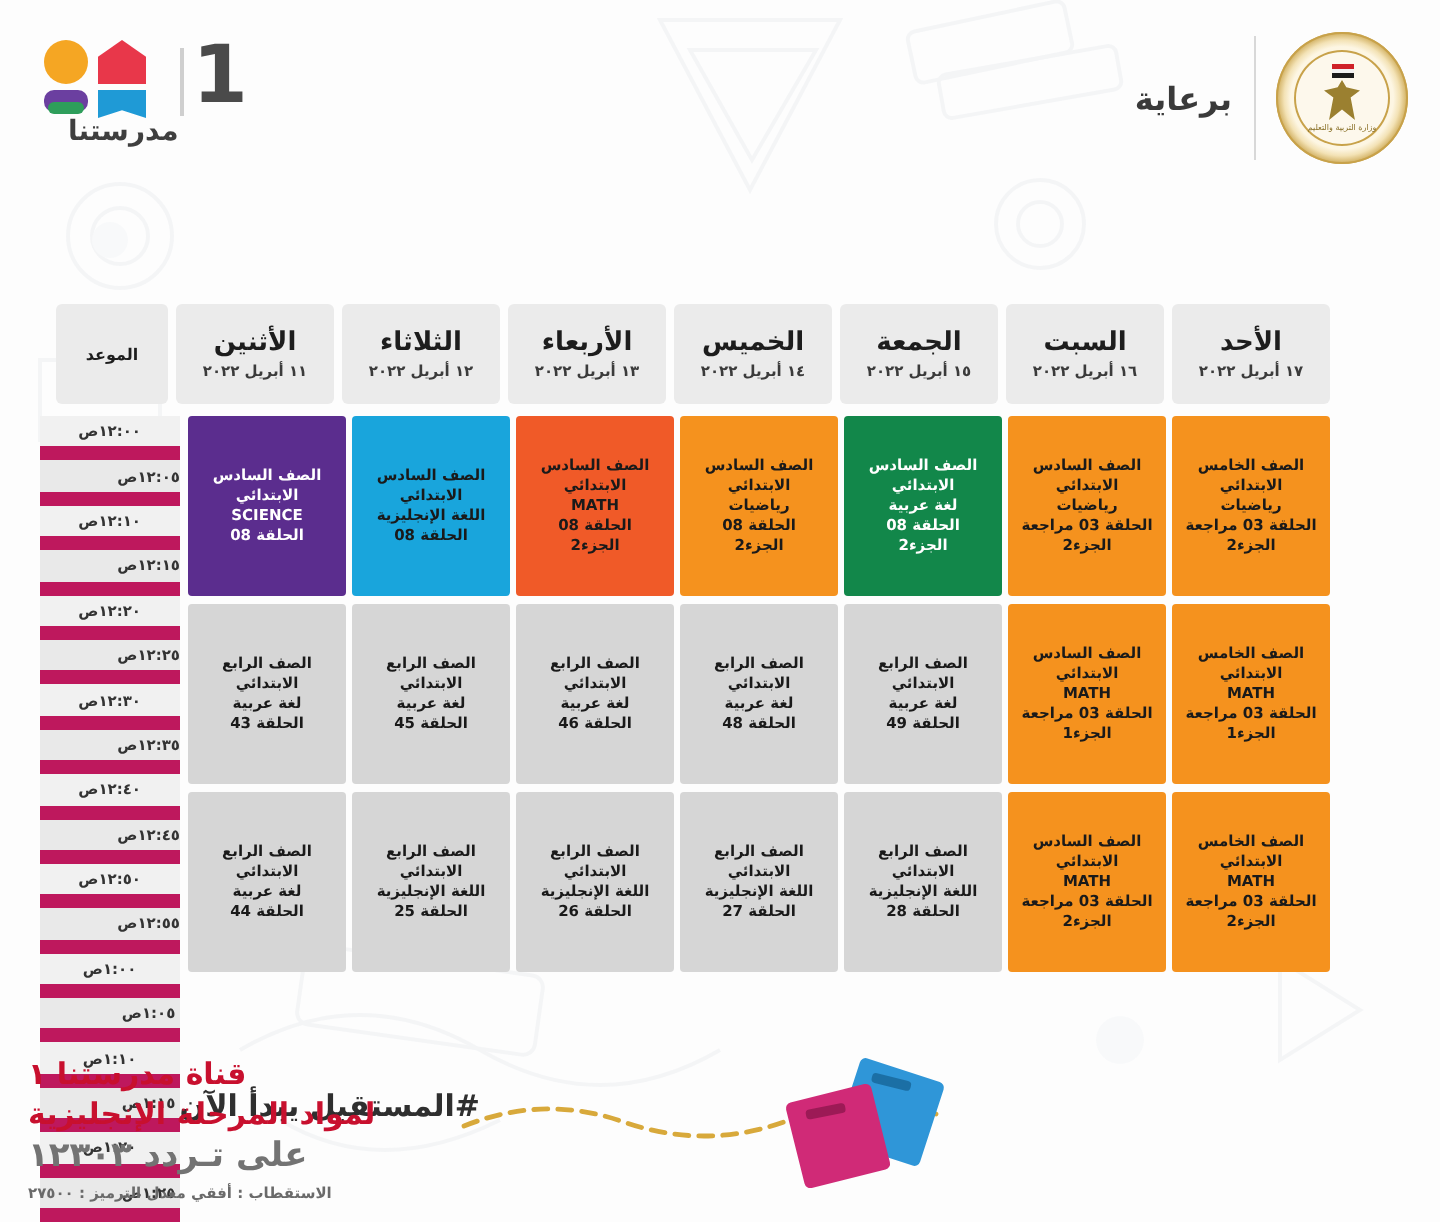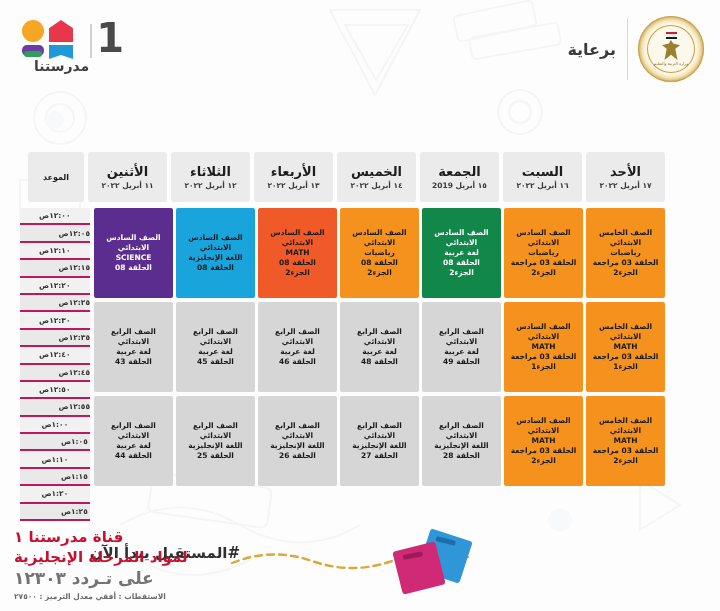--- a/index.html
+++ b/index.html
@@ -82,21 +82,21 @@
     display:flex;flex-direction:column;align-items:center;justify-content:center;
     text-align:center;padding:2px;box-sizing:border-box;
   }
   .cell .l1{font-size:7.5px;font-weight:bold;line-height:1.35;}
   .cell .l2{font-size:7.5px;font-weight:bold;line-height:1.35;}
   .cell .l3{font-size:7.5px;font-weight:bold;line-height:1.35;}
   .cell .l4{font-size:7.5px;font-weight:bold;line-height:1.35;}
 
   .timecol{flex:0 0 56px;margin-right:4px;display:flex;flex-direction:column;}
   .tslot{
-    height:15.4px;background:#f1f1f1;border-bottom:2px solid #be185d;
+    height:15.4px;background:#f1f1f1;border-bottom:7px solid #be185d;
     display:flex;align-items:center;justify-content:center;
     font-size:7.5px;font-weight:bold;color:#333;
   }
   .tslot.alt{background:#e9e9e9;padding-left:39px;}
 
   
   .footer{position:absolute;bottom:0;left:0;width:720px;height:95px;}
   .hashtag{position:absolute;right:480px;top:28px;font-size:15px;font-weight:bold;color:#2f2f2f;direction:rtl;}
   .dash-line{position:absolute;right:250px;top:33px;width:240px;height:22px;}
   .books{position:absolute;right:243px;top:14px;width:84px;height:64px;}
@@ -174,21 +174,21 @@
         <div class="hcell">
           <div class="day">الأحد</div>
           <div class="date">١٧ أبريل ٢٠٢٢</div>
         </div>
         <div class="hcell">
           <div class="day">السبت</div>
           <div class="date">١٦ أبريل ٢٠٢٢</div>
         </div>
         <div class="hcell">
           <div class="day">الجمعة</div>
-          <div class="date">١٥ أبريل 2019</div>
+          <div class="date">١٥ أبريل ٢٠٢٢</div>
         </div>
         <div class="hcell">
           <div class="day">الخميس</div>
           <div class="date">١٤ أبريل ٢٠٢٢</div>
         </div>
         <div class="hcell">
           <div class="day">الأربعاء</div>
           <div class="date">١٣ أبريل ٢٠٢٢</div>
         </div>
         <div class="hcell">

